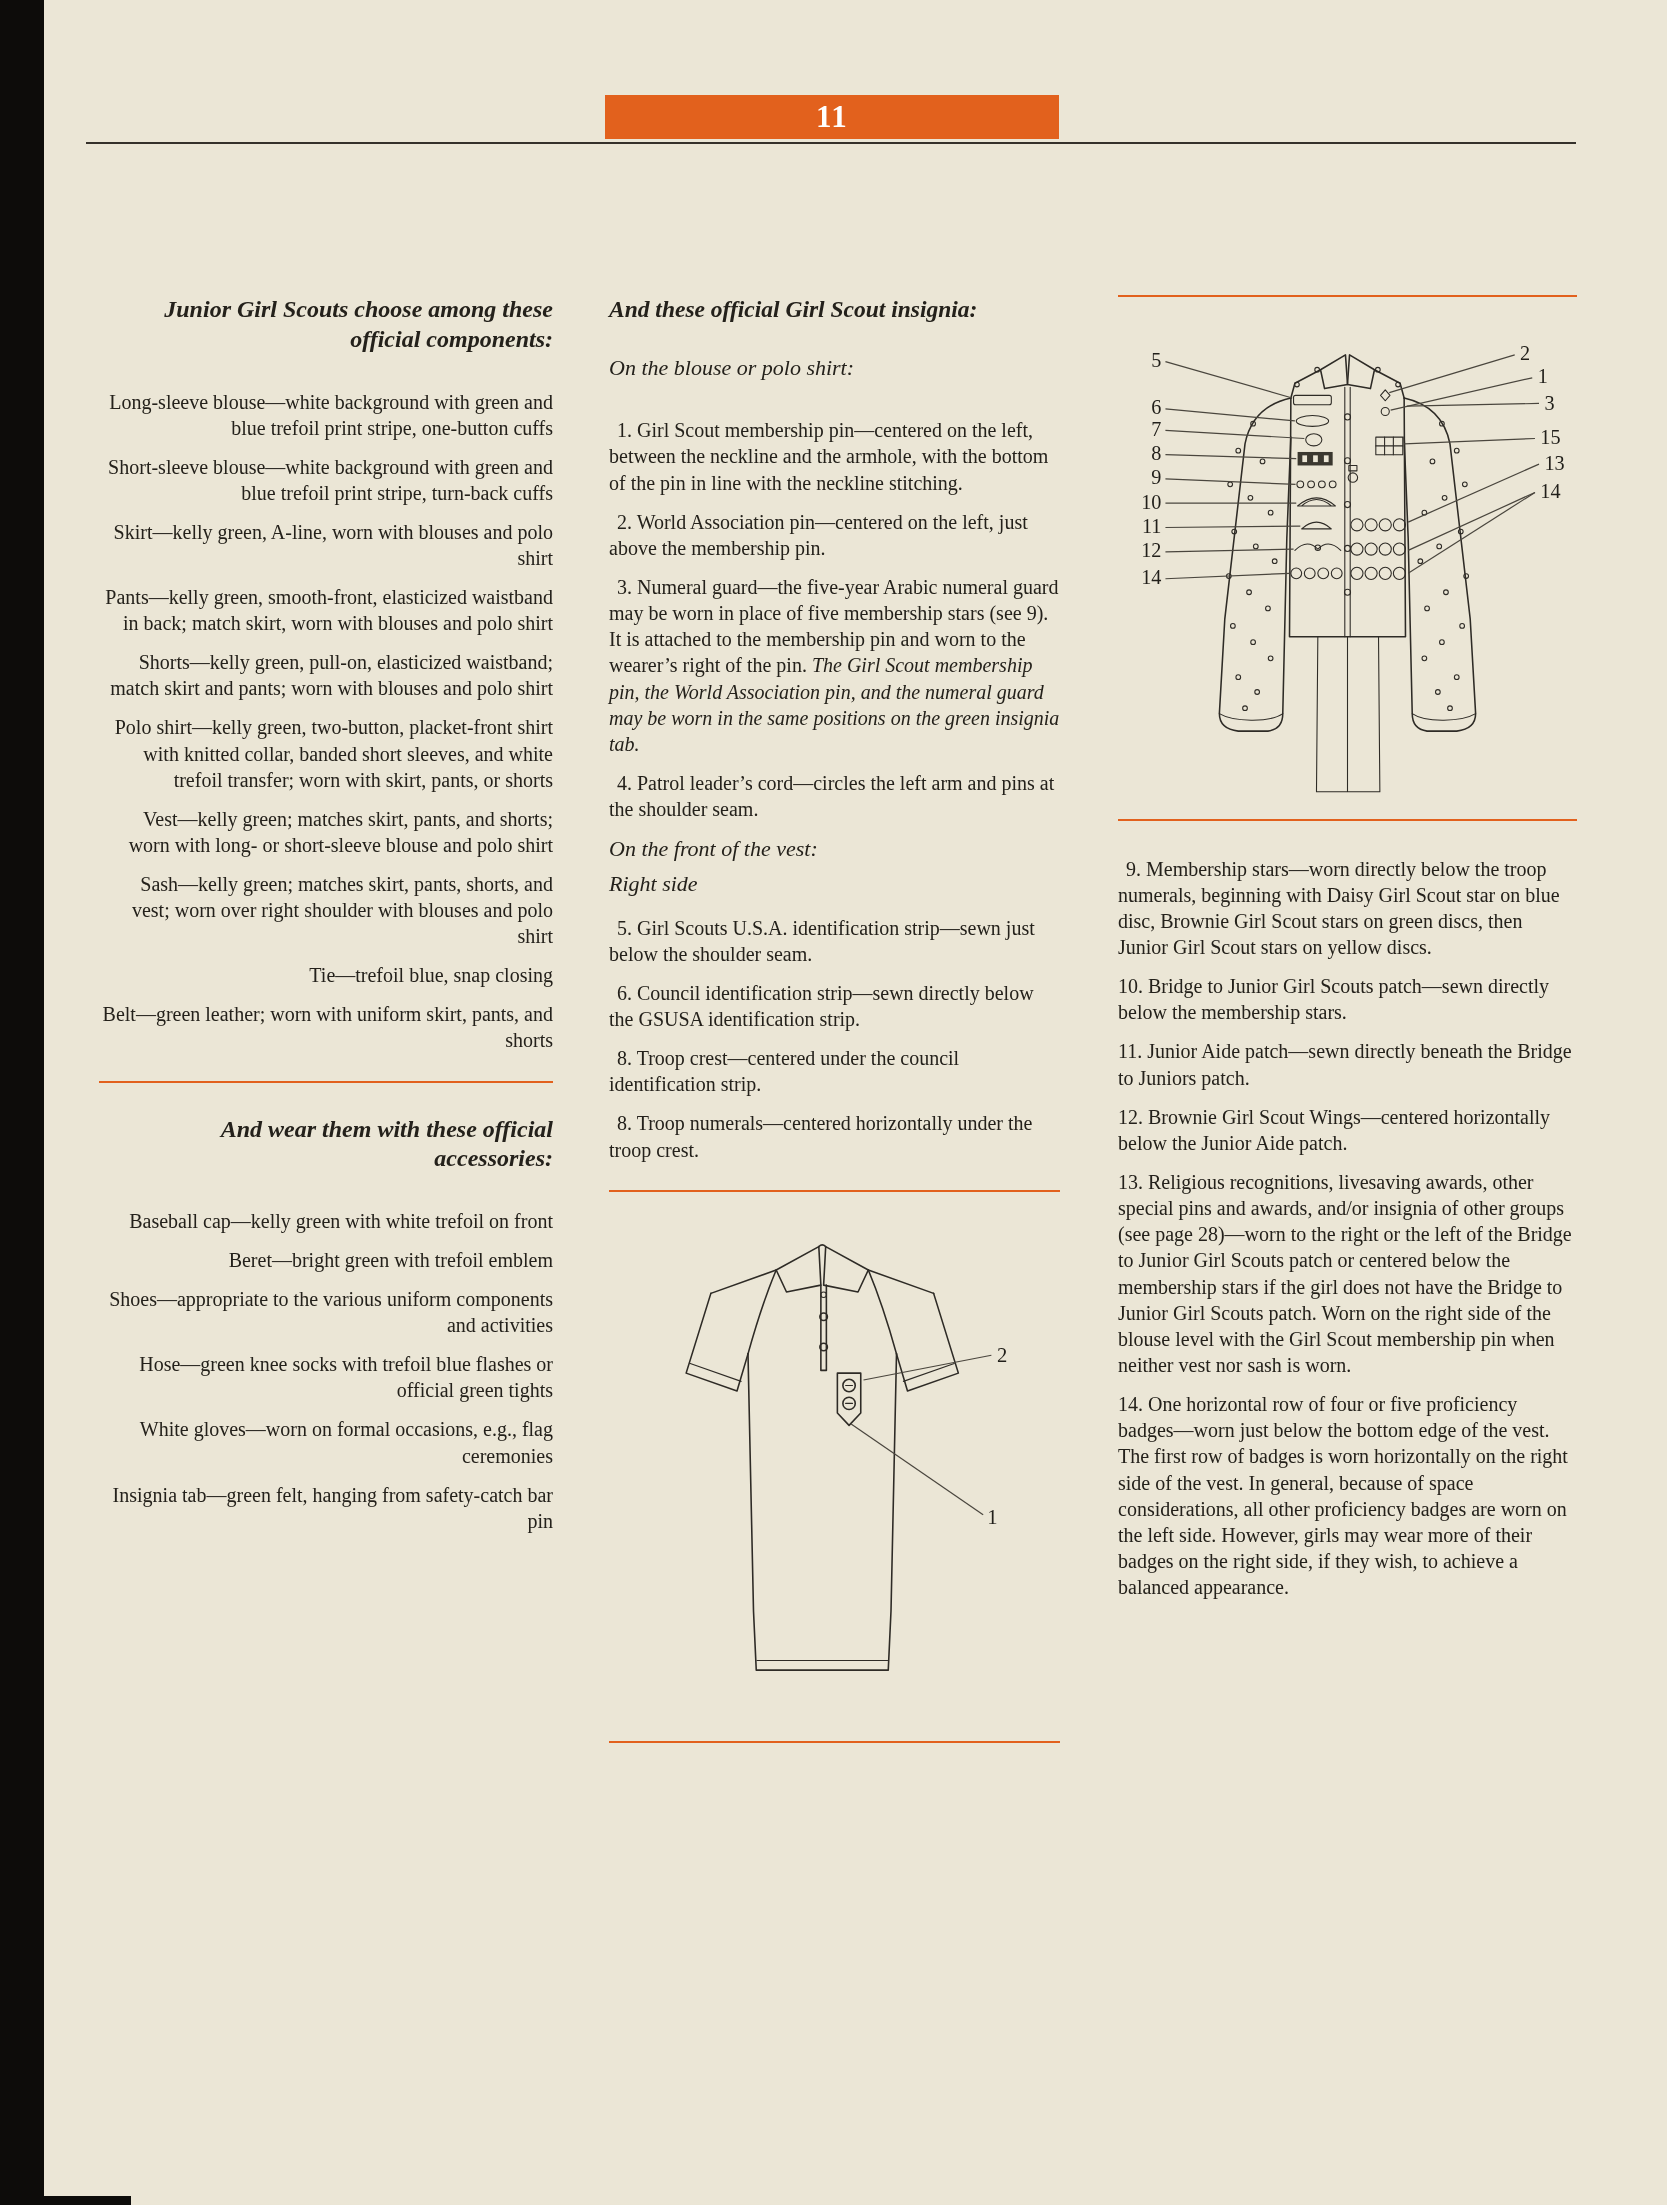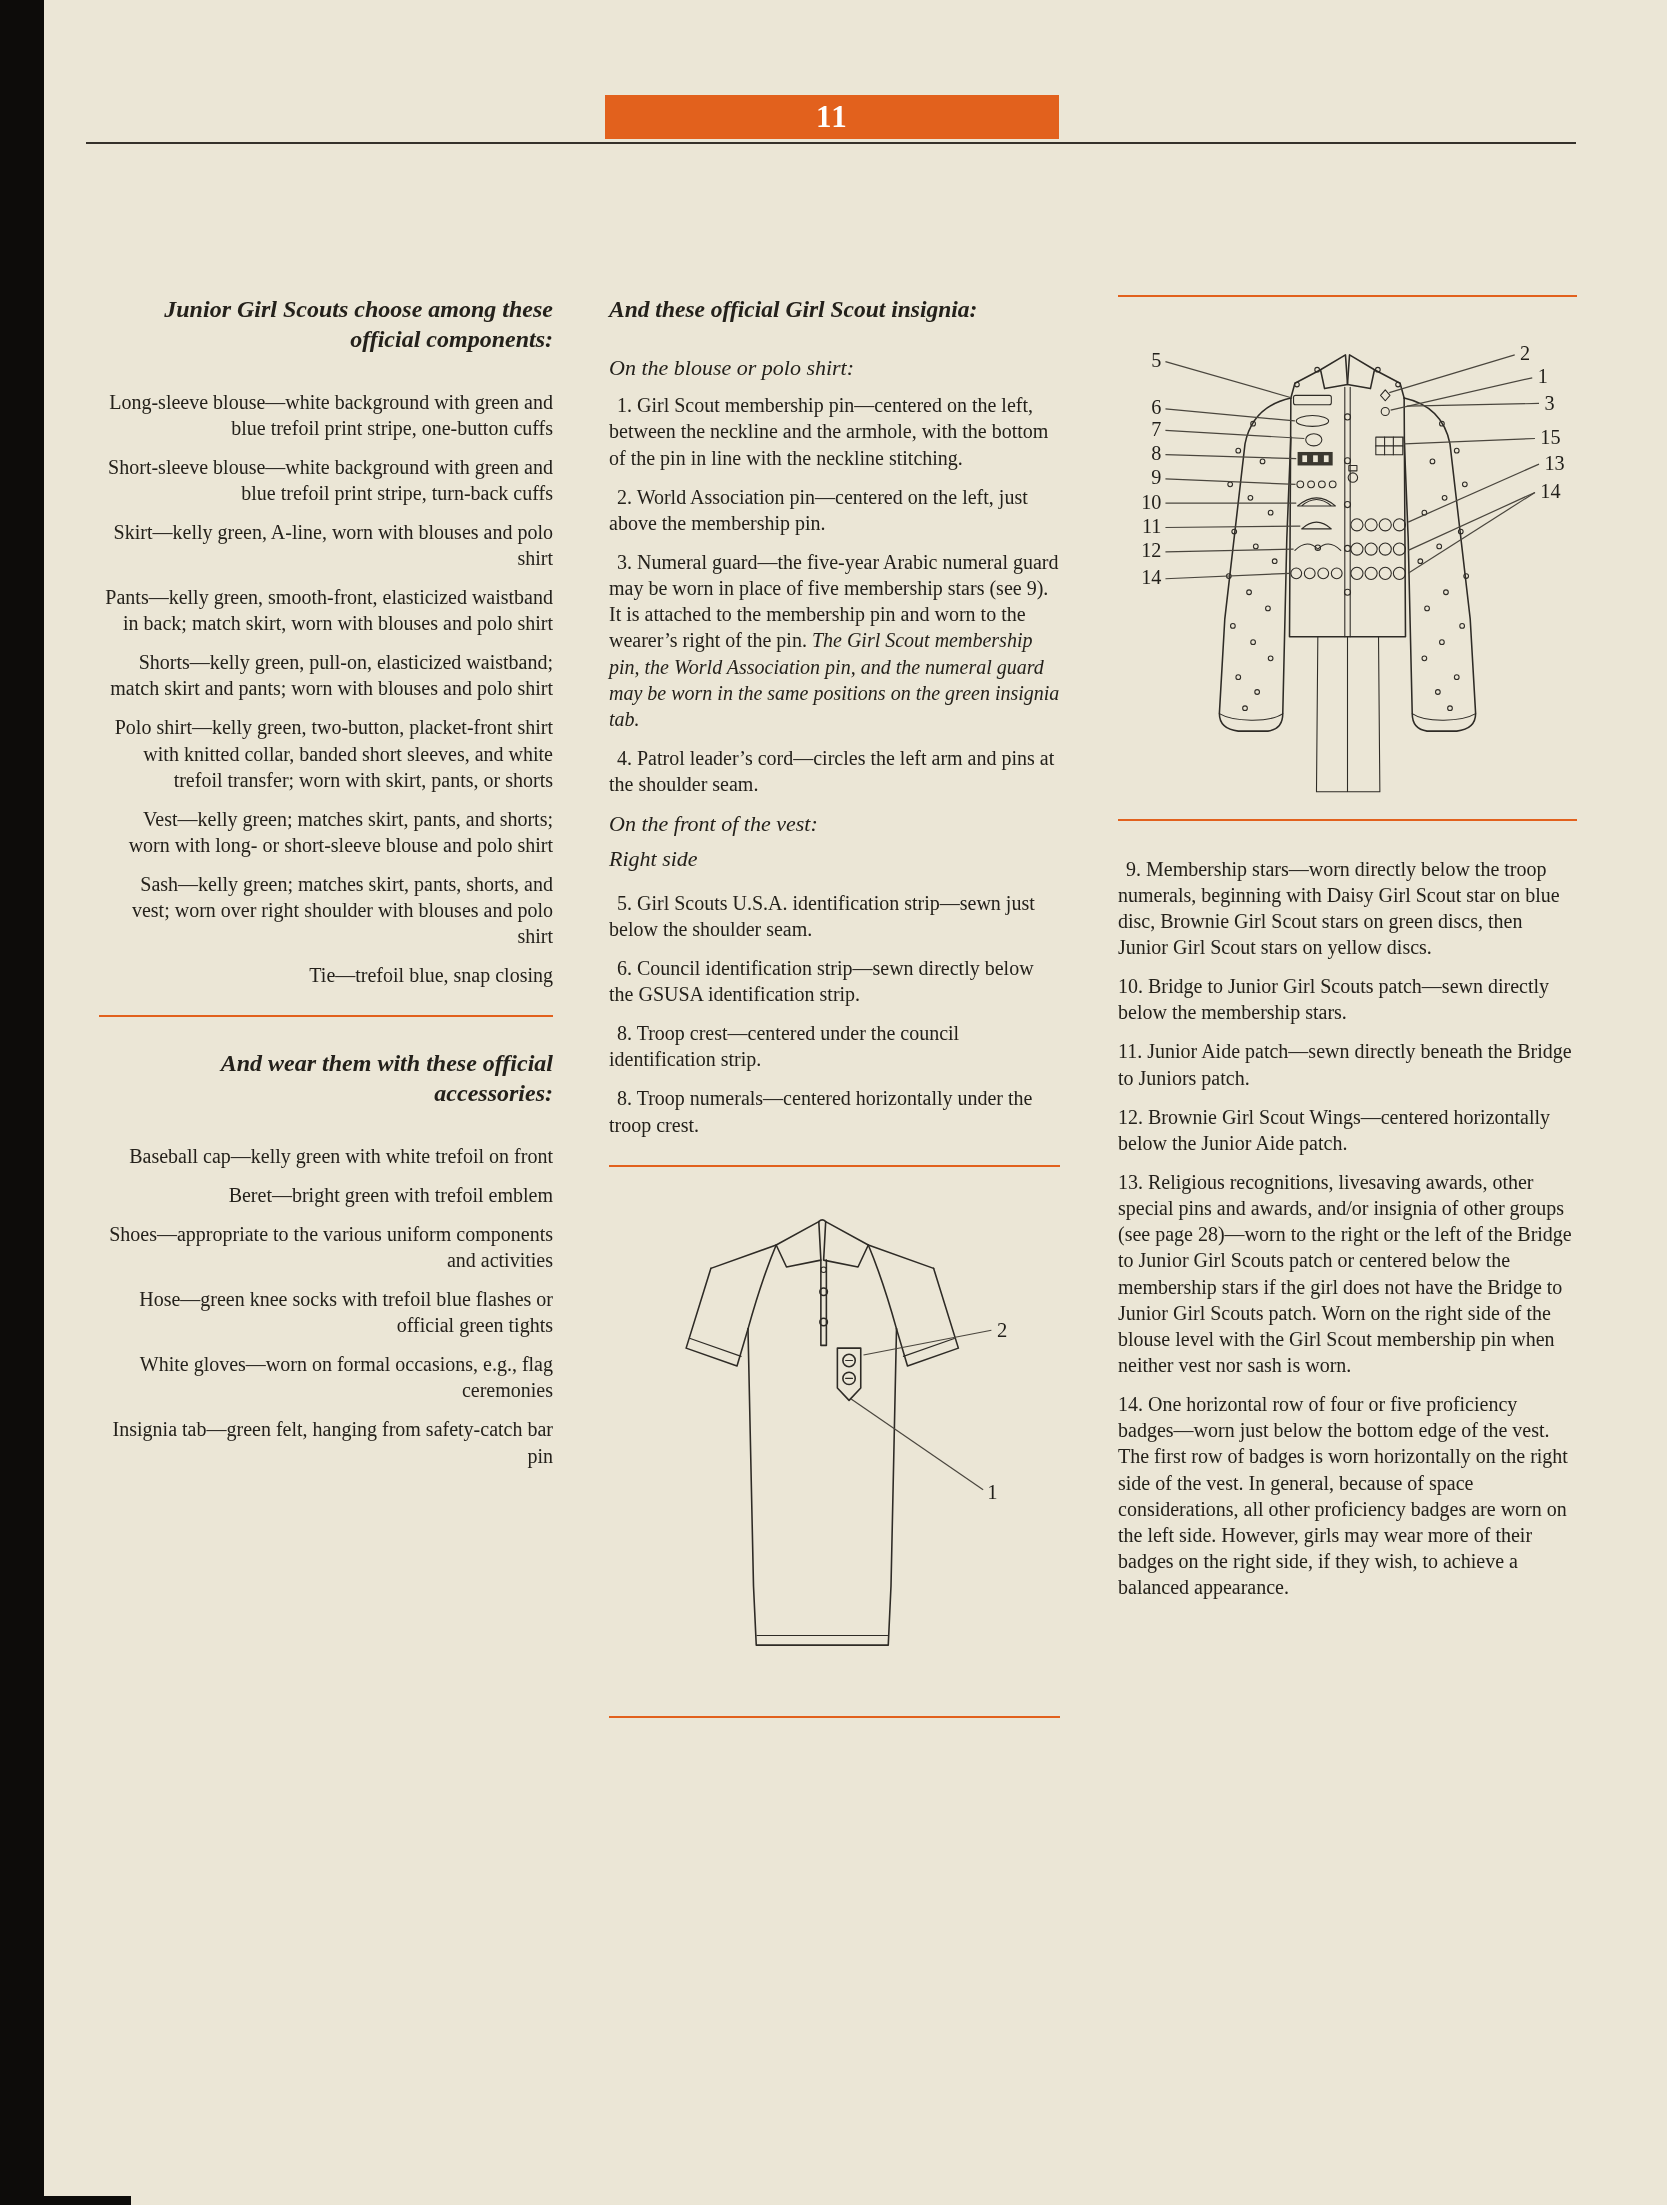--- a/index.html
+++ b/index.html
@@ -28,21 +28,21 @@
 
   h2.head {
     font-style: italic; font-weight: bold;
     font-size: 24px; line-height: 1.24;
     margin: 0 0 34px 0;
   }
   .col2 h2.head { font-size: 23.5px; margin-bottom: 29.5px; }
 
   p.item { font-size: 20px; line-height: 1.31; margin: 0 0 12.8px 0; }
   p.num  { text-indent: 8px; }
-  p.sub  { font-style: italic; font-size: 22px; line-height: 1.3; margin: 0 0 10px 0; }
+  p.sub  { font-style: italic; font-size: 22px; line-height: 1.3; margin: 0 0 35px 0; }
   p.sub2 { margin: 9.4px 0 6.7px 0; }
   p.sub3 { margin: 0 0 16px 0; }
   p.item em { font-style: italic; margin-top: 32px; }
 
   .divider { height: 2px; background: #e2611d; border: none; }
   .col1 .divider { margin: 27px 0 32px 0; }
   .div-pre-polo  { margin-top: 27px; }
   .div-post-polo { margin-top: 20px; }
   .div-post-jacket { margin-top: 10.7px; }
 
@@ -73,20 +73,21 @@
   <h2 class="head">Junior Girl Scouts choose among these official components:</h2>
   <p class="item">Long-sleeve blouse—white background with green and blue trefoil print stripe, one-button cuffs</p>
   <p class="item">Short-sleeve blouse—white background with green and blue trefoil print stripe, turn-back cuffs</p>
   <p class="item">Skirt—kelly green, A-line, worn with blouses and polo shirt</p>
   <p class="item">Pants—kelly green, smooth-front, elasticized waistband in back; match skirt, worn with blouses and polo shirt</p>
   <p class="item">Shorts—kelly green, pull-on, elasticized waistband; match skirt and pants; worn with blouses and polo shirt</p>
   <p class="item">Polo shirt—kelly green, two-button, placket-front shirt with knitted collar, banded short sleeves, and white trefoil transfer; worn with skirt, pants, or shorts</p>
   <p class="item">Vest—kelly green; matches skirt, pants, and shorts; worn with long- or short-sleeve blouse and polo shirt</p>
   <p class="item">Sash—kelly green; matches skirt, pants, shorts, and vest; worn over right shoulder with blouses and polo shirt</p>
   <p class="item">Tie—trefoil blue, snap closing</p>
+  <p class="item">Belt—green leather; worn with uniform skirt, pants, and shorts</p>
 
   <div class="divider"></div>
 
   <h2 class="head">And wear them with these official accessories:</h2>
   <p class="item">Baseball cap—kelly green with white trefoil on front</p>
   <p class="item">Beret—bright green with trefoil emblem</p>
   <p class="item">Shoes—appropriate to the various uniform components and activities</p>
   <p class="item">Hose—green knee socks with trefoil blue flashes or official green tights</p>
   <p class="item">White gloves—worn on formal occasions, e.g., flag ceremonies</p>
   <p class="item">Insignia tab—green felt, hanging from safety-catch bar pin</p>

